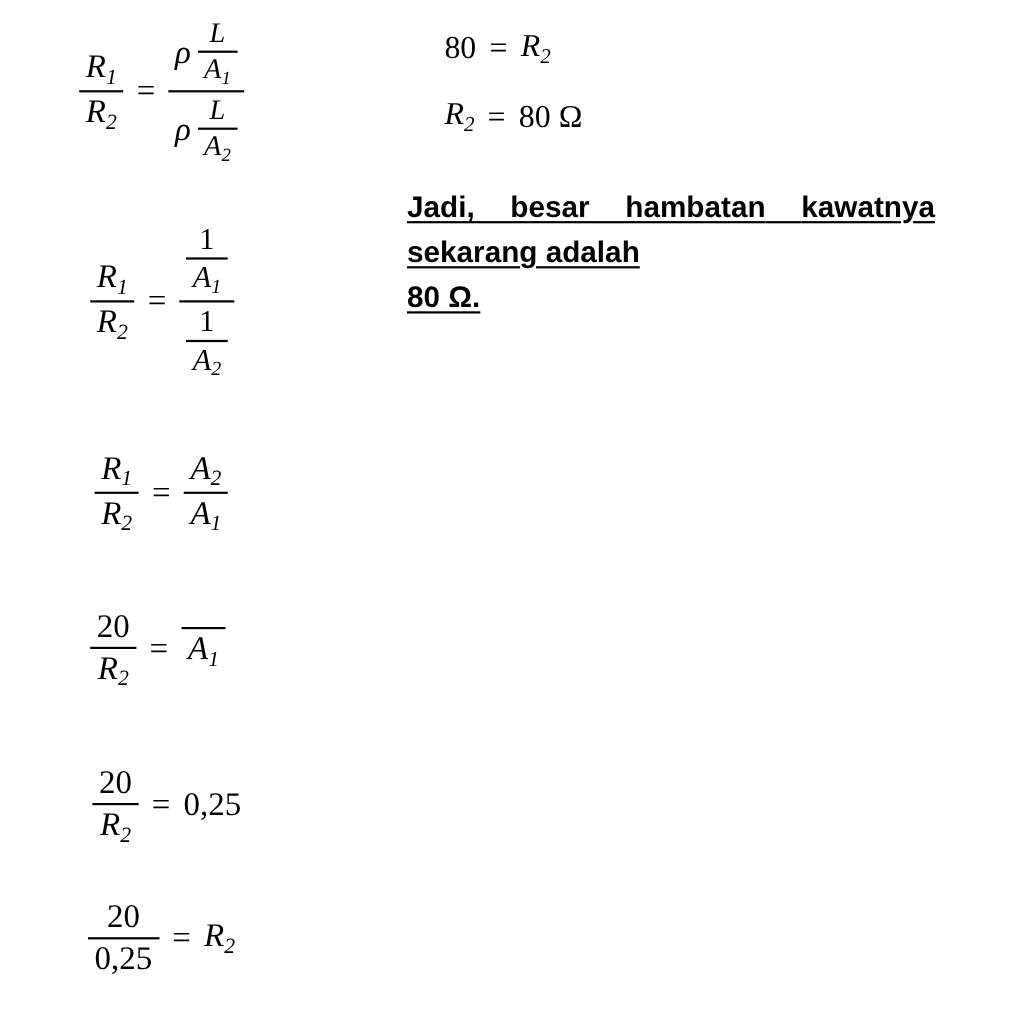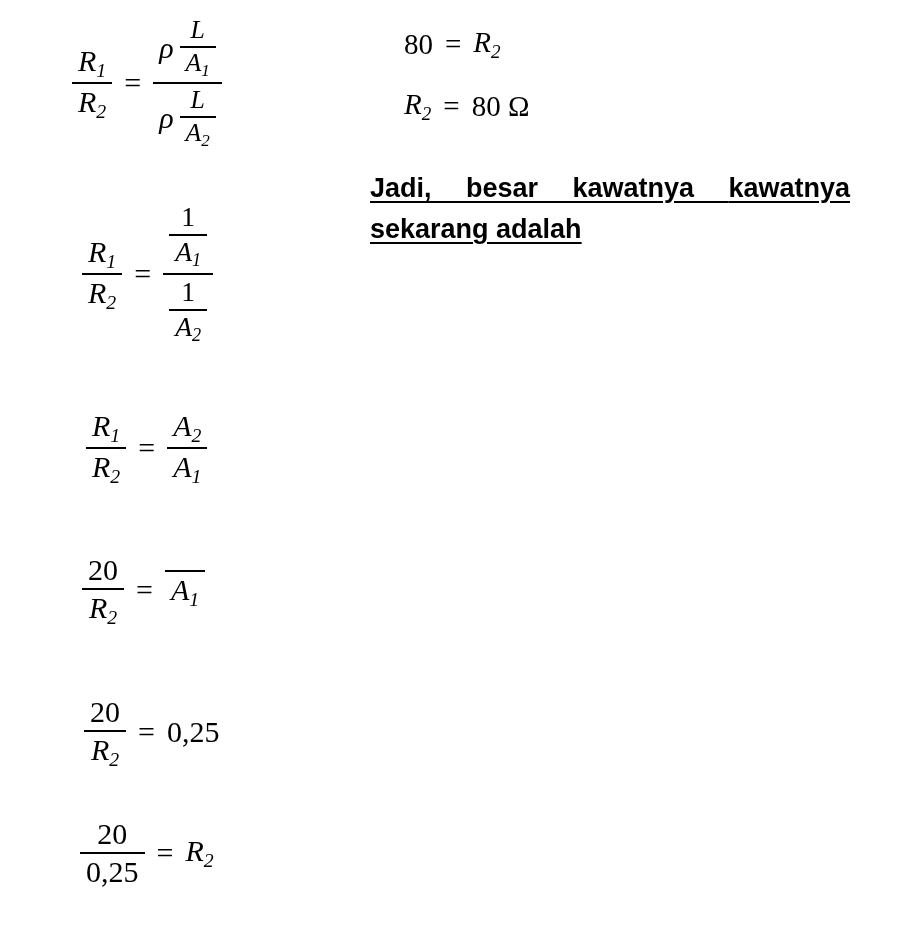--- a/index.html
+++ b/index.html
@@ -206,15 +206,16 @@
   <span>R<span class="sub">2</span></span>
 </div>
 
 <div class="block math row" id="req2">
   <span>R<span class="sub">2</span></span>
   <span class="eq">=</span>
   <span class="upr">80&nbsp;Ω</span>
 </div>
 
 <div class="block" id="conclusion">
-  <span>Jadi, besar kawatnya</span>
+  <span>Jadi, besar hambatan</span>
   <span>kawatnya sekarang adalah</span>
+  <span class="last">80 Ω.</span>
 </div>
 
 </body></html>

